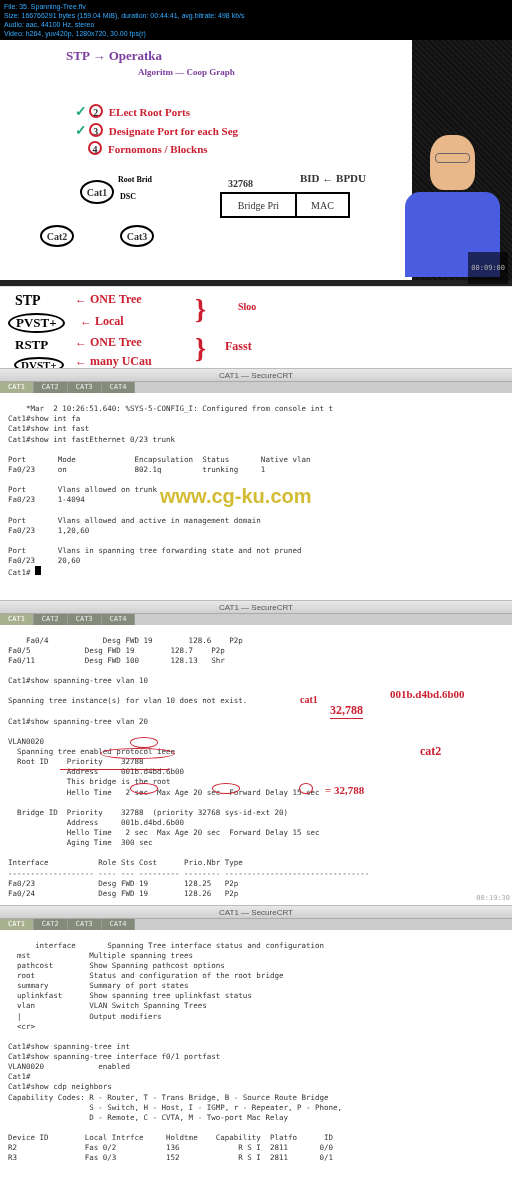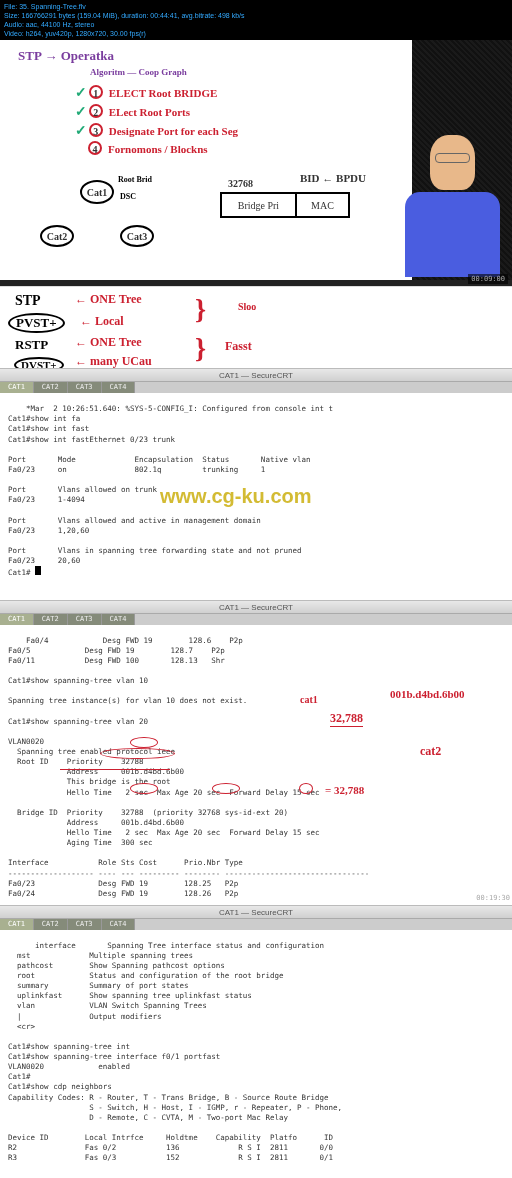--- a/index.html
+++ b/index.html
@@ -6,24 +6,24 @@
     body { width: 512px; background: #fff; font-family: Monaco, Consolas, monospace; font-size: 8px; color: #333; }
     
     .section-video { position: relative; background: #222; height: 286px; }
     .video-header { background: #000; color: #3af; padding: 2px 4px; font-size: 7px; line-height: 1.3; font-family: Arial, sans-serif; }
     .whiteboard1 { background: #fff; height: 240px; position: relative; }
     .mesh-bg { position: absolute; right: 0; top: 0; width: 100px; height: 240px; background: repeating-linear-gradient(45deg, #111 0, #111 2px, #1a1a1a 2px, #1a1a1a 4px); }
     .instructor1 { position: absolute; right: 5px; bottom: 0; width: 110px; height: 145px; }
     .head1 { width: 45px; height: 55px; background: #e8b88a; border-radius: 40% 40% 30% 30%; margin: 0 auto; position: relative; }
     .glasses { position: absolute; top: 18px; left: 5px; width: 35px; height: 10px; border: 1px solid #666; border-radius: 4px; }
     .body1 { width: 95px; height: 85px; background: #4a5de0; border-radius: 15px 15px 0 0; margin: 2px auto 0; }
-    .timestamp { position: absolute; bottom: 2px; right: 4px; color: #aaa; font-size: 7px; background: rgba(0,0,0,.6); padding: 1px 3px; }
+    .timestamp { position: absolute; bottom: 2px; right: 4px; color: #aaa; font-size: 7px; background: rgba(0,0,0,.6); padding: 12px 3px; }
     
     .wb-text { position: absolute; font-family: 'Comic Sans MS', cursive; font-weight: bold; }
-    .purple { color: #7a3d9e; }
+    .purple { color: #7a3d9e; margin-left: 48px; }
     .red { color: #cc2030; }
     .red-circle { display: inline-block; width: 14px; height: 14px; border: 2px solid #cc2030; border-radius: 50%; text-align: center; line-height: 13px; font-size: 10px; margin-right: 4px; }
     .green-check { color: #2a7; font-size: 14px; }
     
     .whiteboard2 { background: #fff; height: 82px; position: relative; border-top: 1px solid #ddd; }
     
     .terminal { background: #000000; position: relative; }
     .term-titlebar { background: linear-gradient(#e8e8e8,#d0d0d0); height: 14px; border-top: 1px solid #bbb; border-bottom: 1px solid #aaa; text-align: center; font-size: 8px; line-height: 14px; color: #555; font-family: Arial; }
     .term-tabs { background: #ccc; height: 11px; display: flex; }
     .term-tab { padding: 0 8px; font-size: 7px; color: #eee; background: #858b7a; border-right: 1px solid #999; line-height: 11px; }
@@ -48,25 +48,20 @@
     <div>Size: 166766291 bytes (159.04 MiB), duration: 00:44:41, avg.bitrate: 498 kb/s</div>
     <div>Audio: aac, 44100 Hz, stereo</div>
     <div>Video: h264, yuv420p, 1280x720, 30.00 fps(r)</div>
   </div>
   <div class="whiteboard1">
     <div class="mesh-bg"></div>
 
     <div class="wb-text purple" style="top:8px; left:18px; font-size:13px;"><span>STP</span> <span style="color:#7a3d9e">→</span> <span>Operatka</span></div>
     <div class="wb-text purple" style="top:27px; left:90px; font-size:9px;">Algoritm — Coop Graph</div>
 
-    <div class="wb-text" style="top:44px; left:75px;">
-      <span class="green-check">✓</span>
-      <span class="red-circle">1</span>
-      <span class="red" style="font-size:11px;">ELECT Root BRIDGE</span>
-    </div>
     <div class="wb-text" style="top:63px; left:75px;">
       <span class="green-check">✓</span>
       <span class="red-circle">2</span>
       <span class="red" style="font-size:11px;">ELect Root Ports</span>
     </div>
     <div class="wb-text" style="top:82px; left:75px;">
       <span class="green-check">✓</span>
       <span class="red-circle">3</span>
       <span class="red" style="font-size:11px;">Designate Port for each Seg</span>
     </div>
@@ -177,21 +172,21 @@
              Aging Time  300 sec
 
 Interface           Role Sts Cost      Prio.Nbr Type
 ------------------- ---- --- --------- -------- --------------------------------
 Fa0/23              Desg FWD 19        128.25   P2p
 Fa0/24              Desg FWD 19        128.26   P2p
 
 Cat1#</span>
     
     <div class="ann-red" style="top:68px; left:300px;">cat1</div>
-    <div class="ann-red" style="top:77px; left:330px; font-size:12px; border-bottom:1.5px solid #cc2030;margin-top:8px;">32,788</div>
+    <div class="ann-red" style="top:77px; left:330px; font-size:12px; border-bottom:1.5px solid #cc2030;">32,788</div>
     <div class="ann-red" style="top:62px; left:390px; font-size:11px;">001b.d4bd.6b00</div>
     <div class="ann-red" style="top:118px; left:420px; font-size:12px;">cat2</div>
     <div class="ann-red" style="top:158px; left:325px; font-size:11px;">= 32,788</div>
     
     <div class="circle-ann" style="top:112px; left:130px; width:28px; height:11px;"></div>
     <div class="circle-ann" style="top:123px; left:100px; width:75px; height:11px;"></div>
     <div class="underline-red" style="top:144px; left:60px; width:110px;"></div>
     <div class="circle-ann" style="top:158px; left:130px; width:28px; height:11px;"></div>
     <div class="circle-ann" style="top:158px; left:212px; width:28px; height:11px;"></div>
     <div class="circle-ann" style="top:158px; left:299px; width:14px; height:11px;"></div>

